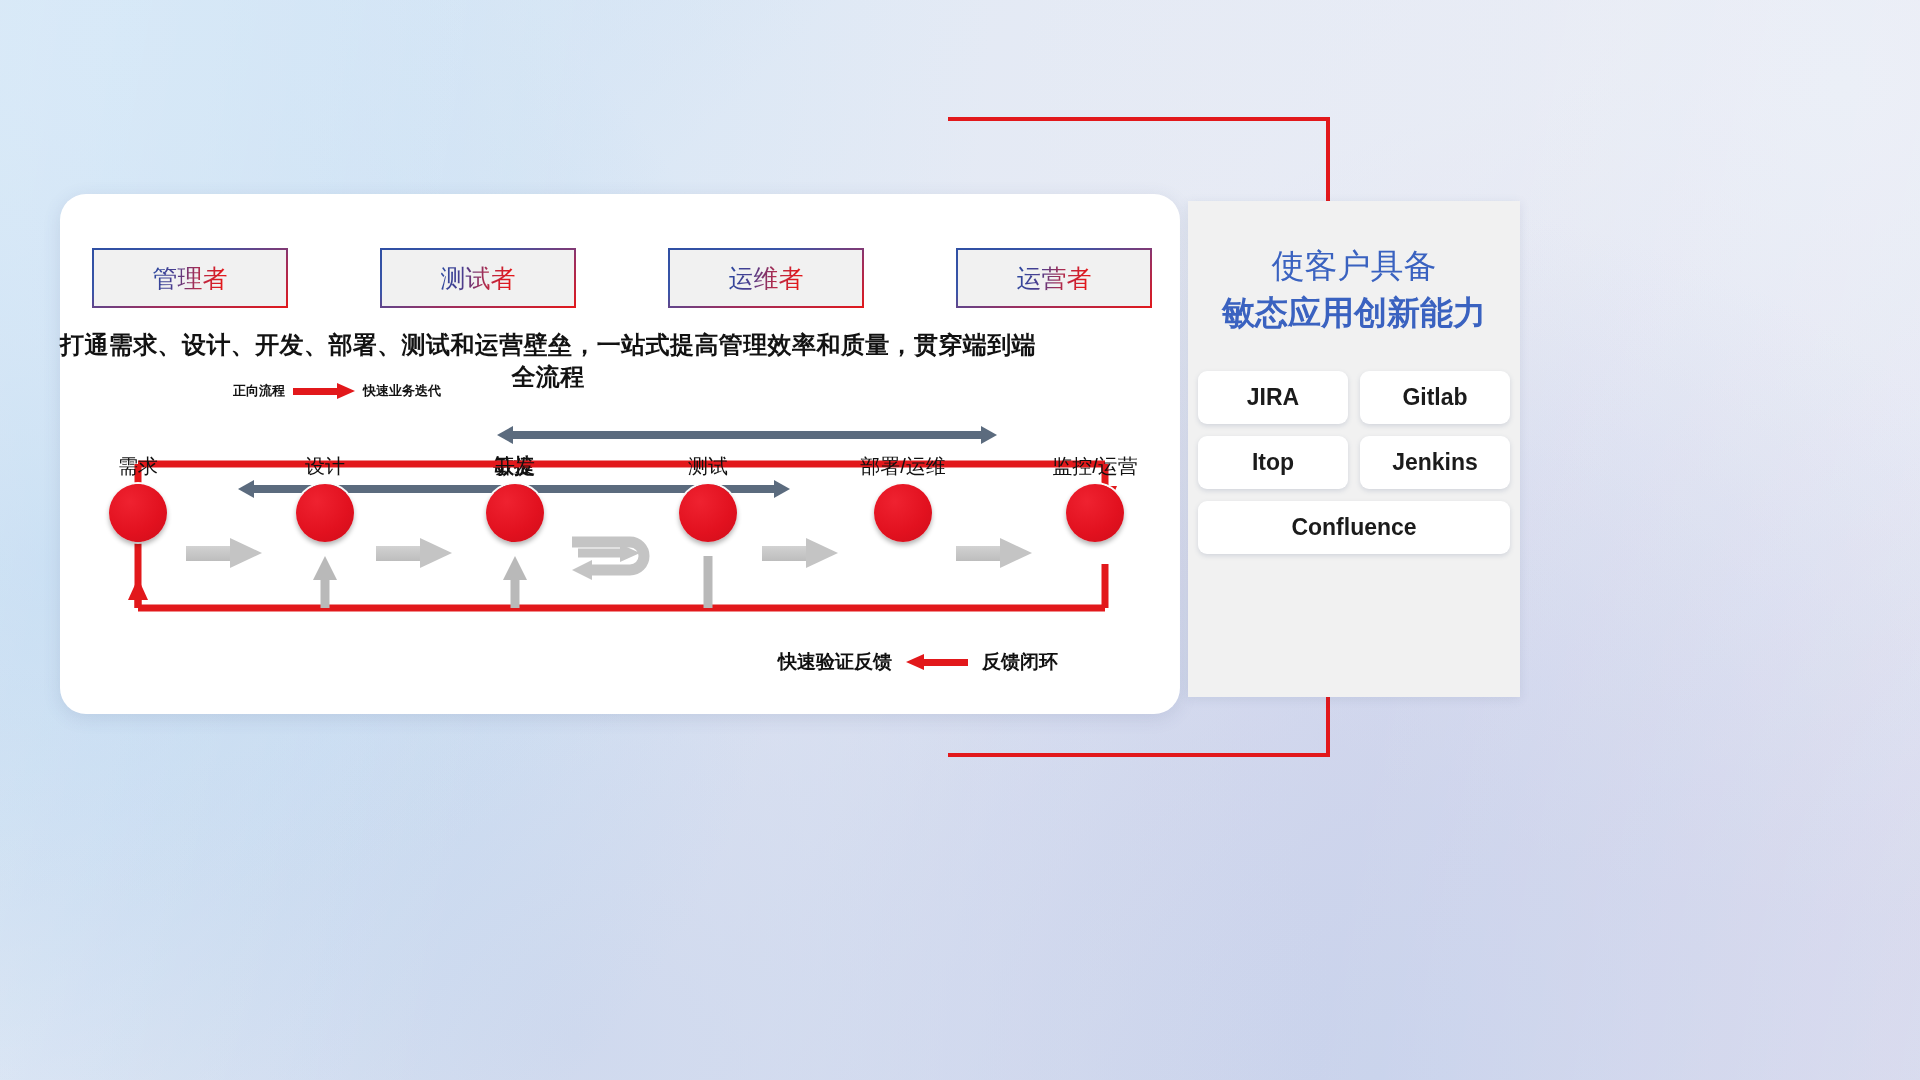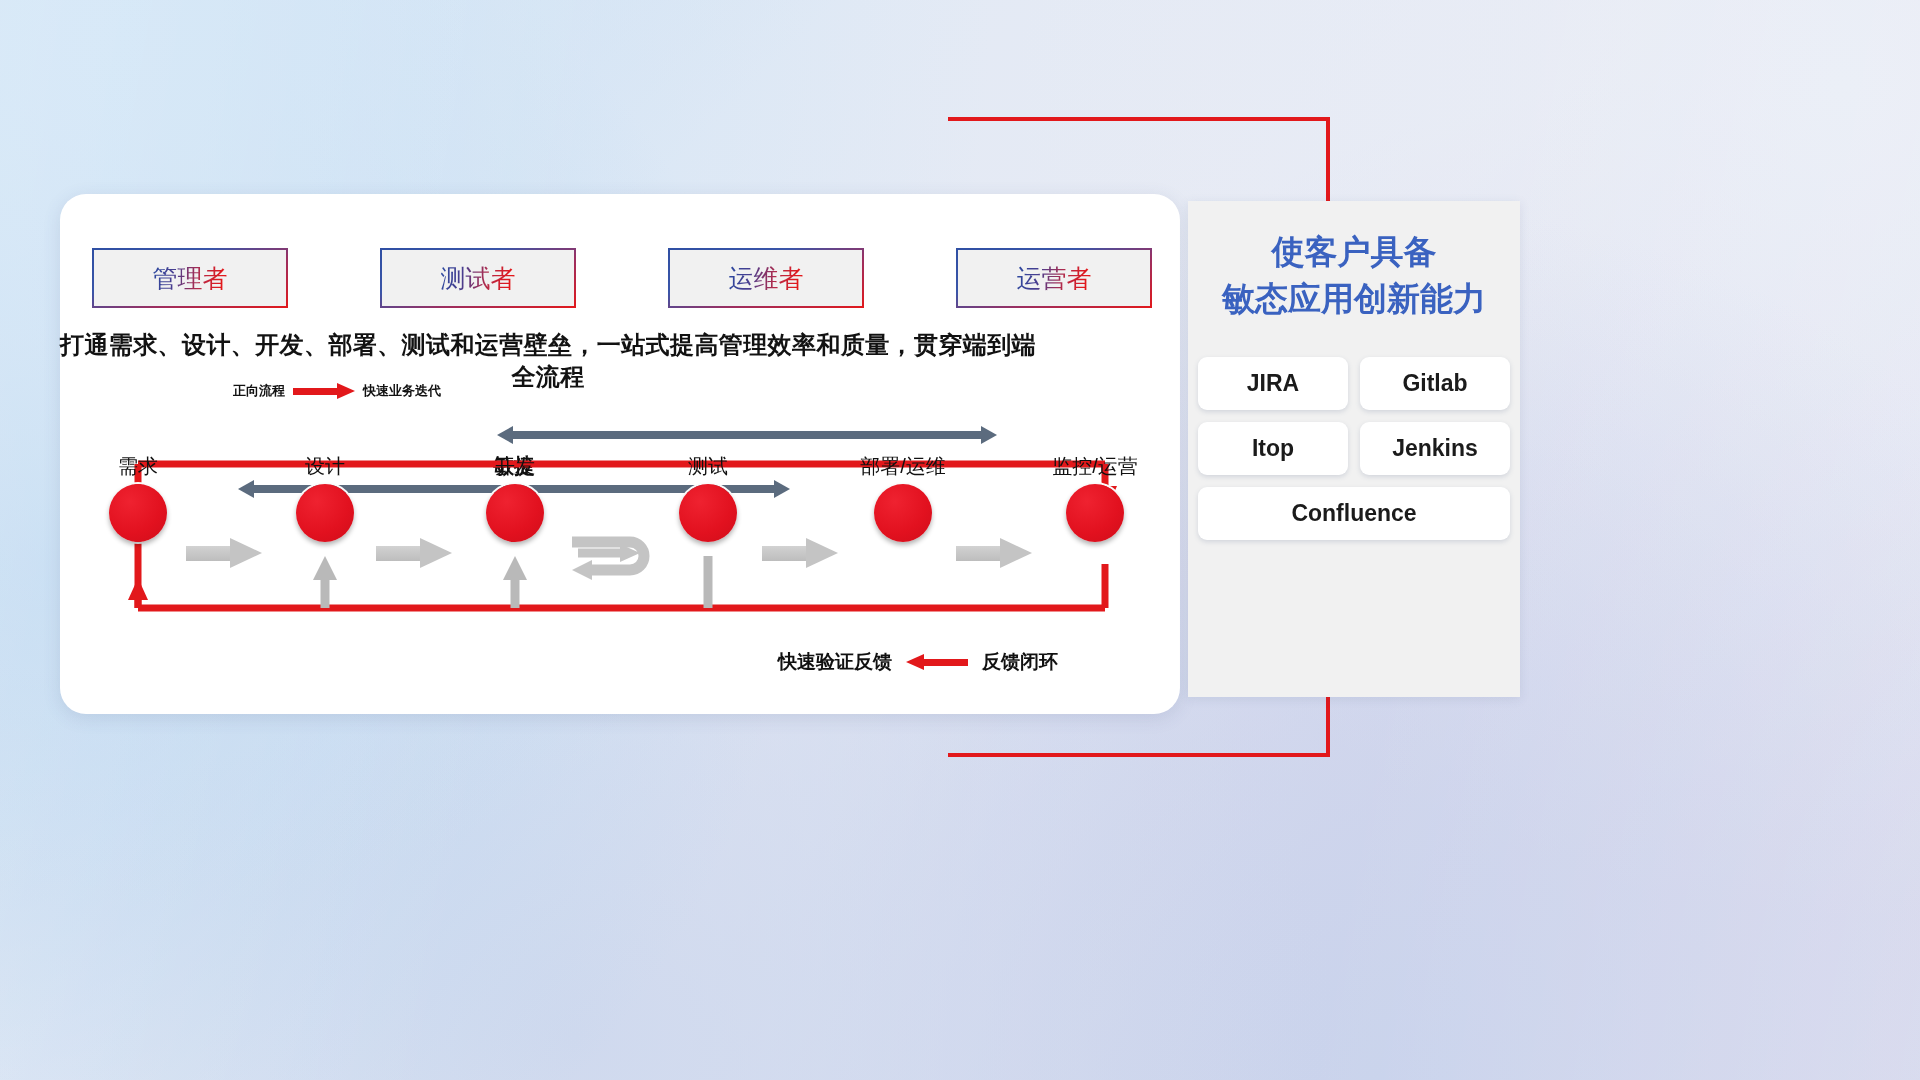--- a/index.html
+++ b/index.html
@@ -99,21 +99,21 @@
   #legend-fb .lbl{font-size:19px;font-weight:bold;color:#111;}
   .red-arrow-l{width:62px;height:16px;position:relative;}
   .red-arrow-l i{position:absolute;right:0;top:5px;width:44px;height:7px;background:#e2181b;}
   .red-arrow-l b{position:absolute;left:0;top:0;width:0;height:0;
       border-top:8px solid transparent;border-bottom:8px solid transparent;border-right:18px solid #e2181b;}
 
   
   #panel{position:absolute;left:1188px;top:201px;width:332px;height:496px;
       background:#f1f1f1;z-index:4;box-shadow:0 2px 10px rgba(60,80,120,.10);}
   #panel-title{padding-top:28px;text-align:center;color:#3a62c0;}
-  #panel-title .t1{font-size:33px;font-weight:bold;line-height:1.42;}
+  #panel-title .t1{font-size:33px;font-weight:normal;line-height:1.42;margin-top:14px;}
   #panel-title .t2{font-size:33px;font-weight:bold;line-height:1.42;}
   #tools{margin-top:24px;display:flex;flex-wrap:wrap;gap:12px;padding:10px 10px;}
   .tool{height:53px;background:#fff;border-radius:9px;
       display:flex;align-items:center;justify-content:center;
       font-size:23px;font-weight:bold;color:#1b1b1b;
       box-shadow:0 2px 5px rgba(70,90,130,.18);}
   .tool.half{width:calc(50% - 6px);}
   .tool.full{width:100%;}
 </style>
 </head>

